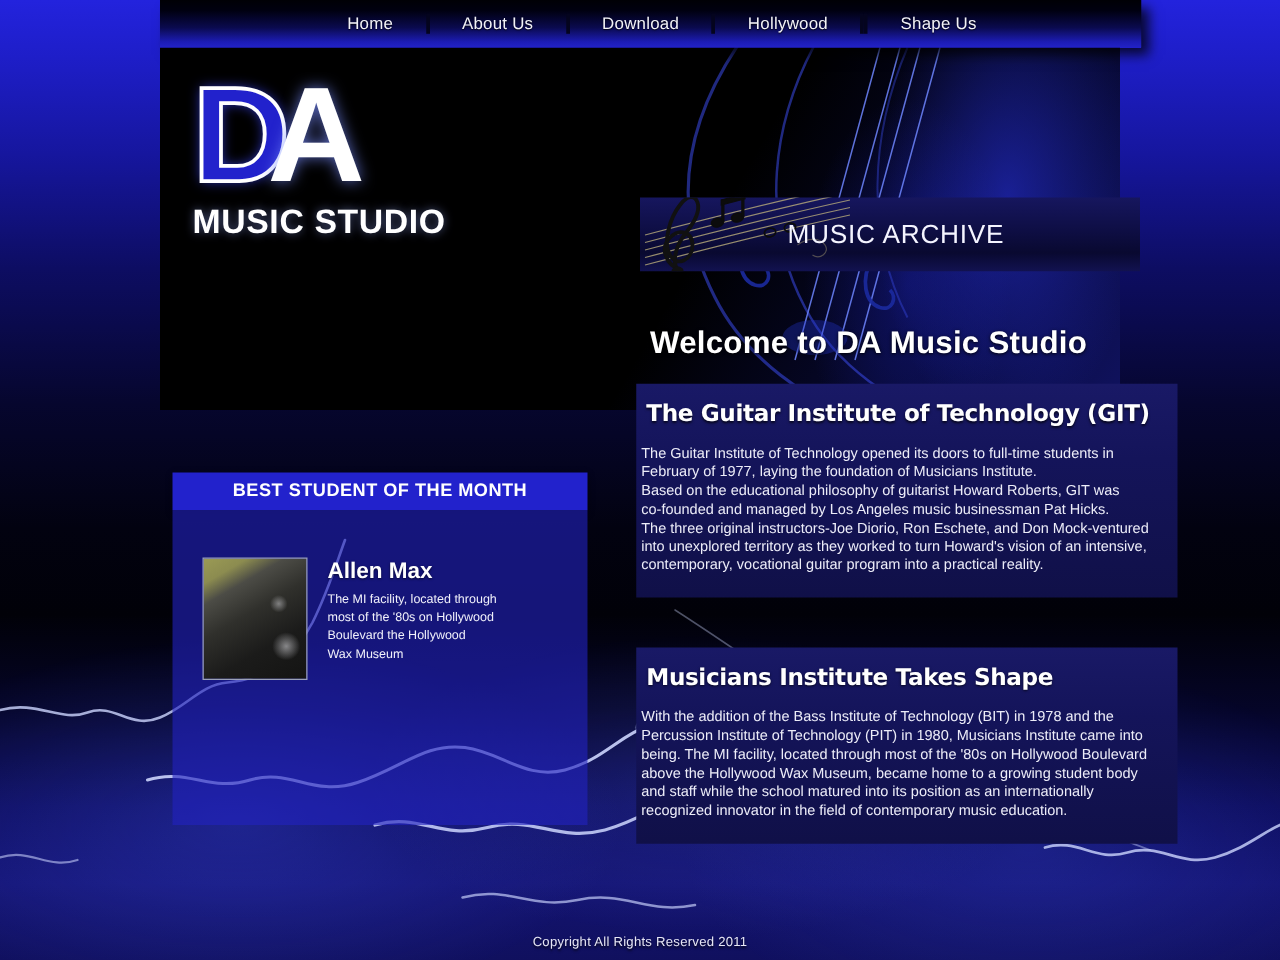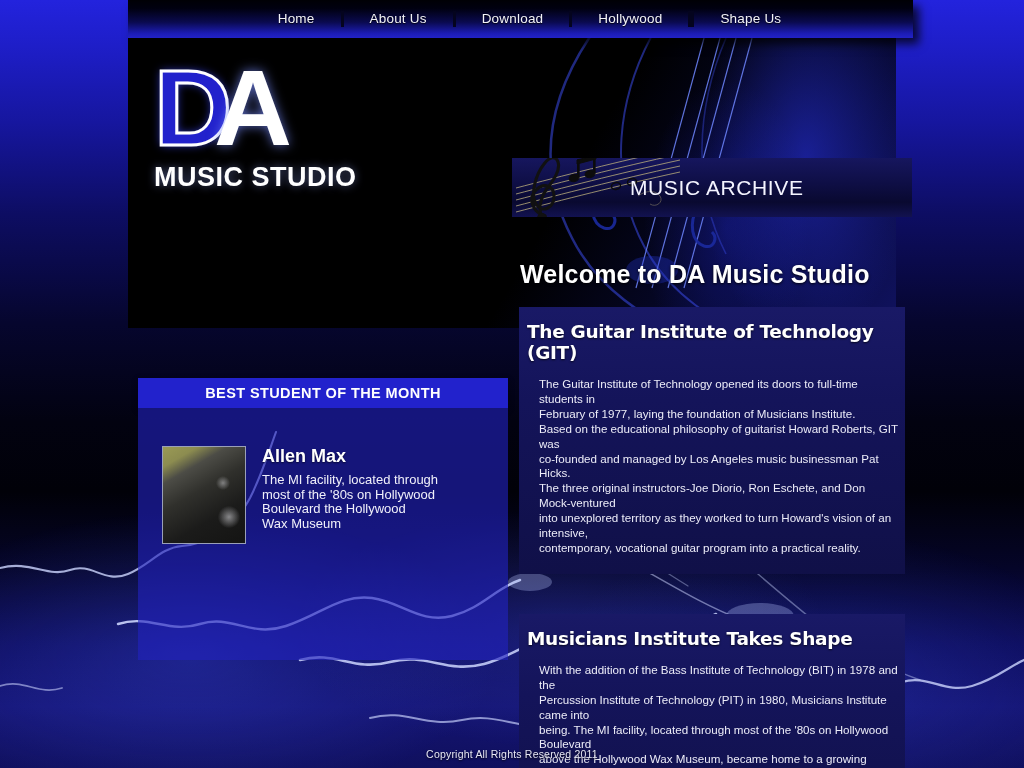--- a/index.html
+++ b/index.html
@@ -112,39 +112,39 @@
   }
 
   
   #content-right { position:absolute; left:496px; top:260px; width:528px; z-index:4; }
   #welcome {
     color:#ffffff; font-size:25px; font-weight:bold;
     margin:0 0 18px 24px; letter-spacing:.2px;
     text-shadow:0 1px 3px rgba(0,0,0,.9);
   }
   .article {
-    width:386px; margin-left:23px;
+    width:433px; margin-left:13px;
     background:linear-gradient(to bottom, #191966 0%, #14145a 35%, #101048 100%);
     padding:14px 0 18px 0;
     position:relative;
   }
   .article + .article { margin-top:40px; }
   .article-title {
     color:#ffffff; font-size:18.5px; font-weight:bold;
     font-family:"DejaVu Sans", sans-serif;
     letter-spacing:-.3px; padding:0 14px 0 8px; margin-bottom:14px;
     text-shadow:0 1px 2px rgba(0,0,0,.7);
   }
   .article-body {
     color:#ececf8; font-size:11.6px; line-height:14.9px;
-    padding:0 6px 0 20px; white-space:pre-line;
-  }
-
-  
-  #student { position:absolute; left:138px; top:378px; width:370px; z-index:4; }
+    padding:0 6px 0 4px; white-space:pre-line;
+  }
+
+  
+  #student { position:absolute; left:138px; top:378px; width:332px; z-index:4; }
   #student-header {
     height:30px; background:#2222cc;
     color:#ffffff; font-size:14.5px; font-weight:bold; letter-spacing:.4px;
     display:flex; align-items:center; justify-content:center;
     box-shadow:0 2px 6px rgba(0,0,0,.45);
   }
   #student-body {
     height:252px; background:rgba(34,34,190,.62);
     padding:38px 0 0 24px; display:flex; gap:16px;
   }
@@ -155,21 +155,21 @@
       radial-gradient(circle 16px at 66px 70px, rgba(225,225,230,.55), rgba(0,0,0,0) 70%),
       radial-gradient(circle 10px at 60px 36px, rgba(230,230,235,.45), rgba(0,0,0,0) 70%),
       linear-gradient(150deg, #9a9a55 0%, #8c8c50 14%, #4c4c46 26%, #30302c 45%, #1b1b1a 70%, #141413 100%);
     filter:blur(.6px);
   }
   #student-name {
     color:#ffffff; font-size:18px; font-weight:bold; margin-bottom:6px;
     text-shadow:0 1px 2px rgba(0,0,0,.6);
   }
   #student-desc {
-    color:#f0f0fa; font-size:13px; line-height:14.6px; white-space:pre-line;
+    color:#f0f0fa; font-size:10px; line-height:14.6px; white-space:pre-line;
   }
 
   
   #footer {
     position:absolute; left:0; right:0; top:748px; text-align:center;
     color:#e6e6f5; font-size:10.5px; letter-spacing:.2px; z-index:5;
     text-shadow:0 1px 2px rgba(0,0,0,.8);
   }
 </style>
 </head>

